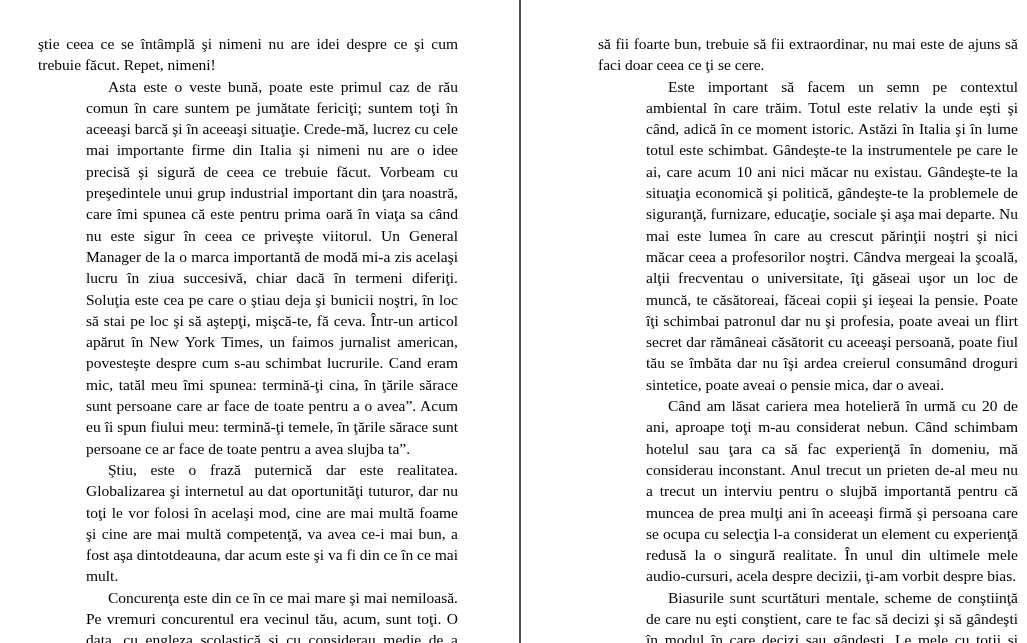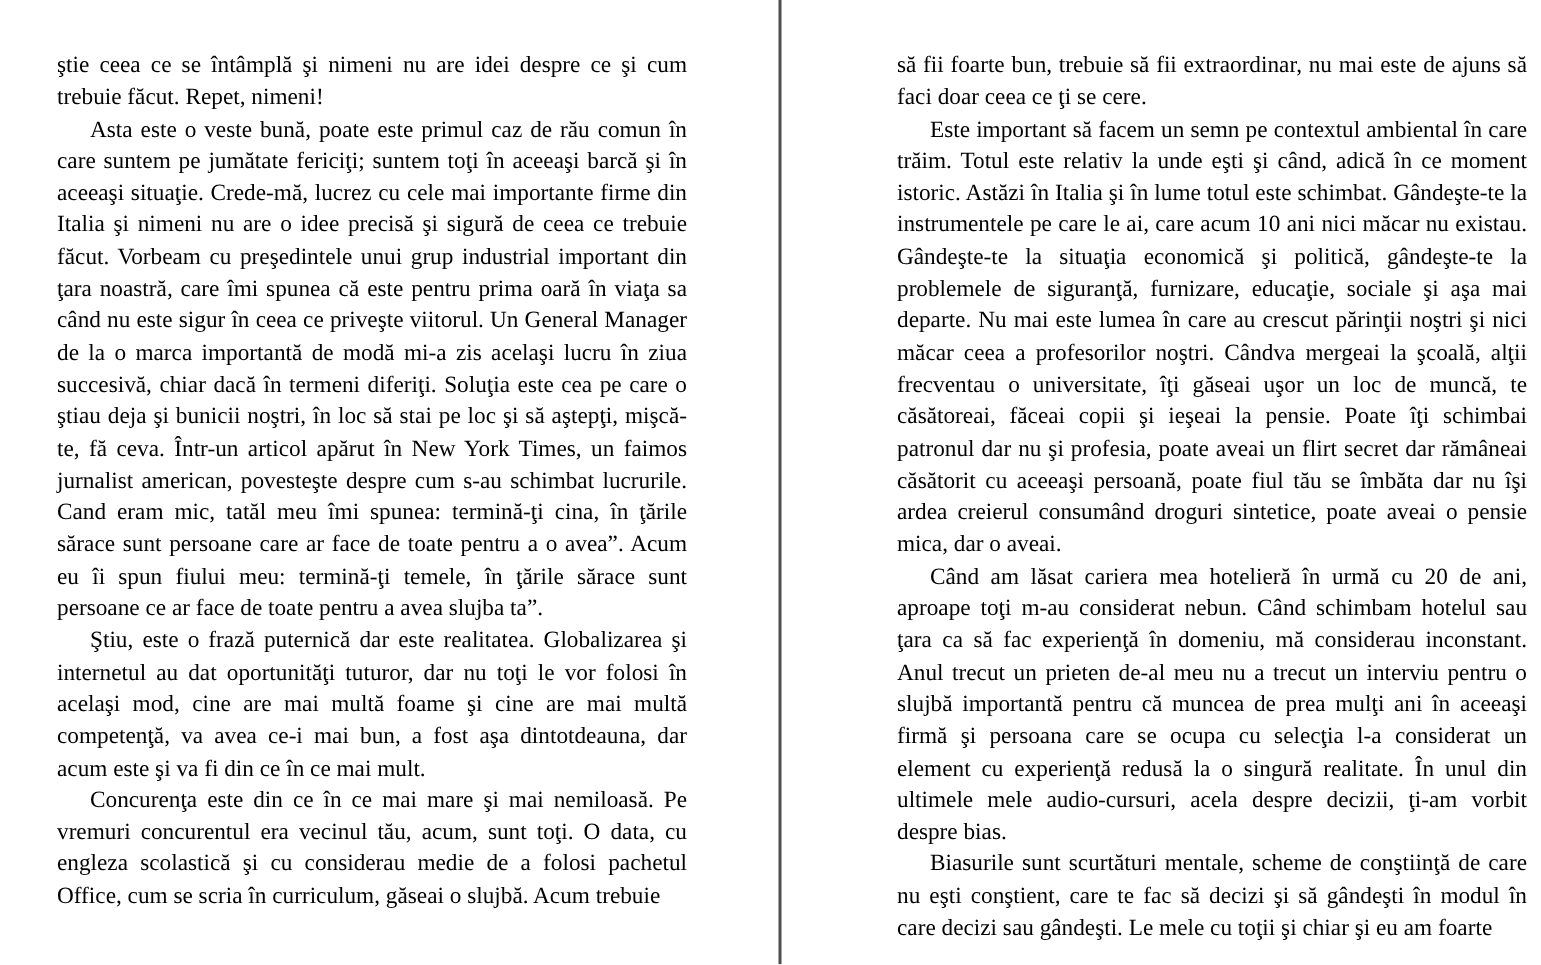--- a/index.html
+++ b/index.html
@@ -39,21 +39,21 @@
     line-height: 21.3px;
     text-align: justify;
   }
   .page.left  .text-block { left: 38px; }
   .page.right .text-block { left: 61px; }
   .para {
     margin: 0;
     padding: 0;
     text-indent: 0;
   }
-  .para.indent { text-indent: 22px; }
+  .para.indent { text-indent: 22px; margin-left: 48px; }
 </style>
 </head>
 <body>
 
 <div class="spread">
   <div class="page left">
     <div class="text-block" id="left-paras">
         <p class="para">ştie ceea ce se întâmplă şi nimeni nu are idei despre ce şi cum trebuie făcut. Repet, nimeni!</p>
         <p class="para indent">Asta este o veste bună, poate este primul caz de rău comun în care suntem pe jumătate fericiţi; suntem toţi în aceeaşi barcă şi în aceeaşi situaţie.  Crede-mă, lucrez cu cele mai importante firme din Italia şi nimeni nu are o idee precisă şi sigură de ceea ce trebuie făcut. Vorbeam cu preşedintele unui grup industrial important din ţara noastră, care îmi spunea că este pentru prima oară în viaţa sa când nu este sigur în ceea ce priveşte viitorul. Un General Manager de la o marca importantă de modă mi-a zis acelaşi lucru în ziua succesivă, chiar dacă în termeni diferiţi. Soluţia este cea pe care o ştiau deja şi bunicii noştri, în loc să stai pe loc şi să aştepţi, mişcă-te, fă ceva. Într-un articol apărut în New York Times, un faimos jurnalist american, povesteşte despre cum s-au schimbat lucrurile. Cand eram mic, tatăl meu îmi spunea: termină-ţi cina, în ţările sărace sunt persoane care ar face de toate pentru a o avea”. Acum eu îi spun fiului meu: termină-ţi temele, în ţările sărace sunt persoane ce ar face de toate pentru a avea slujba ta”.</p>
         <p class="para indent">Ştiu, este o frază puternică dar este realitatea. Globalizarea şi internetul au dat oportunităţi tuturor, dar nu toţi le vor folosi în acelaşi mod, cine are mai multă foame şi cine are mai multă competenţă, va avea ce-i mai bun, a fost aşa dintotdeauna, dar acum este şi va fi din ce în ce mai mult.</p>

